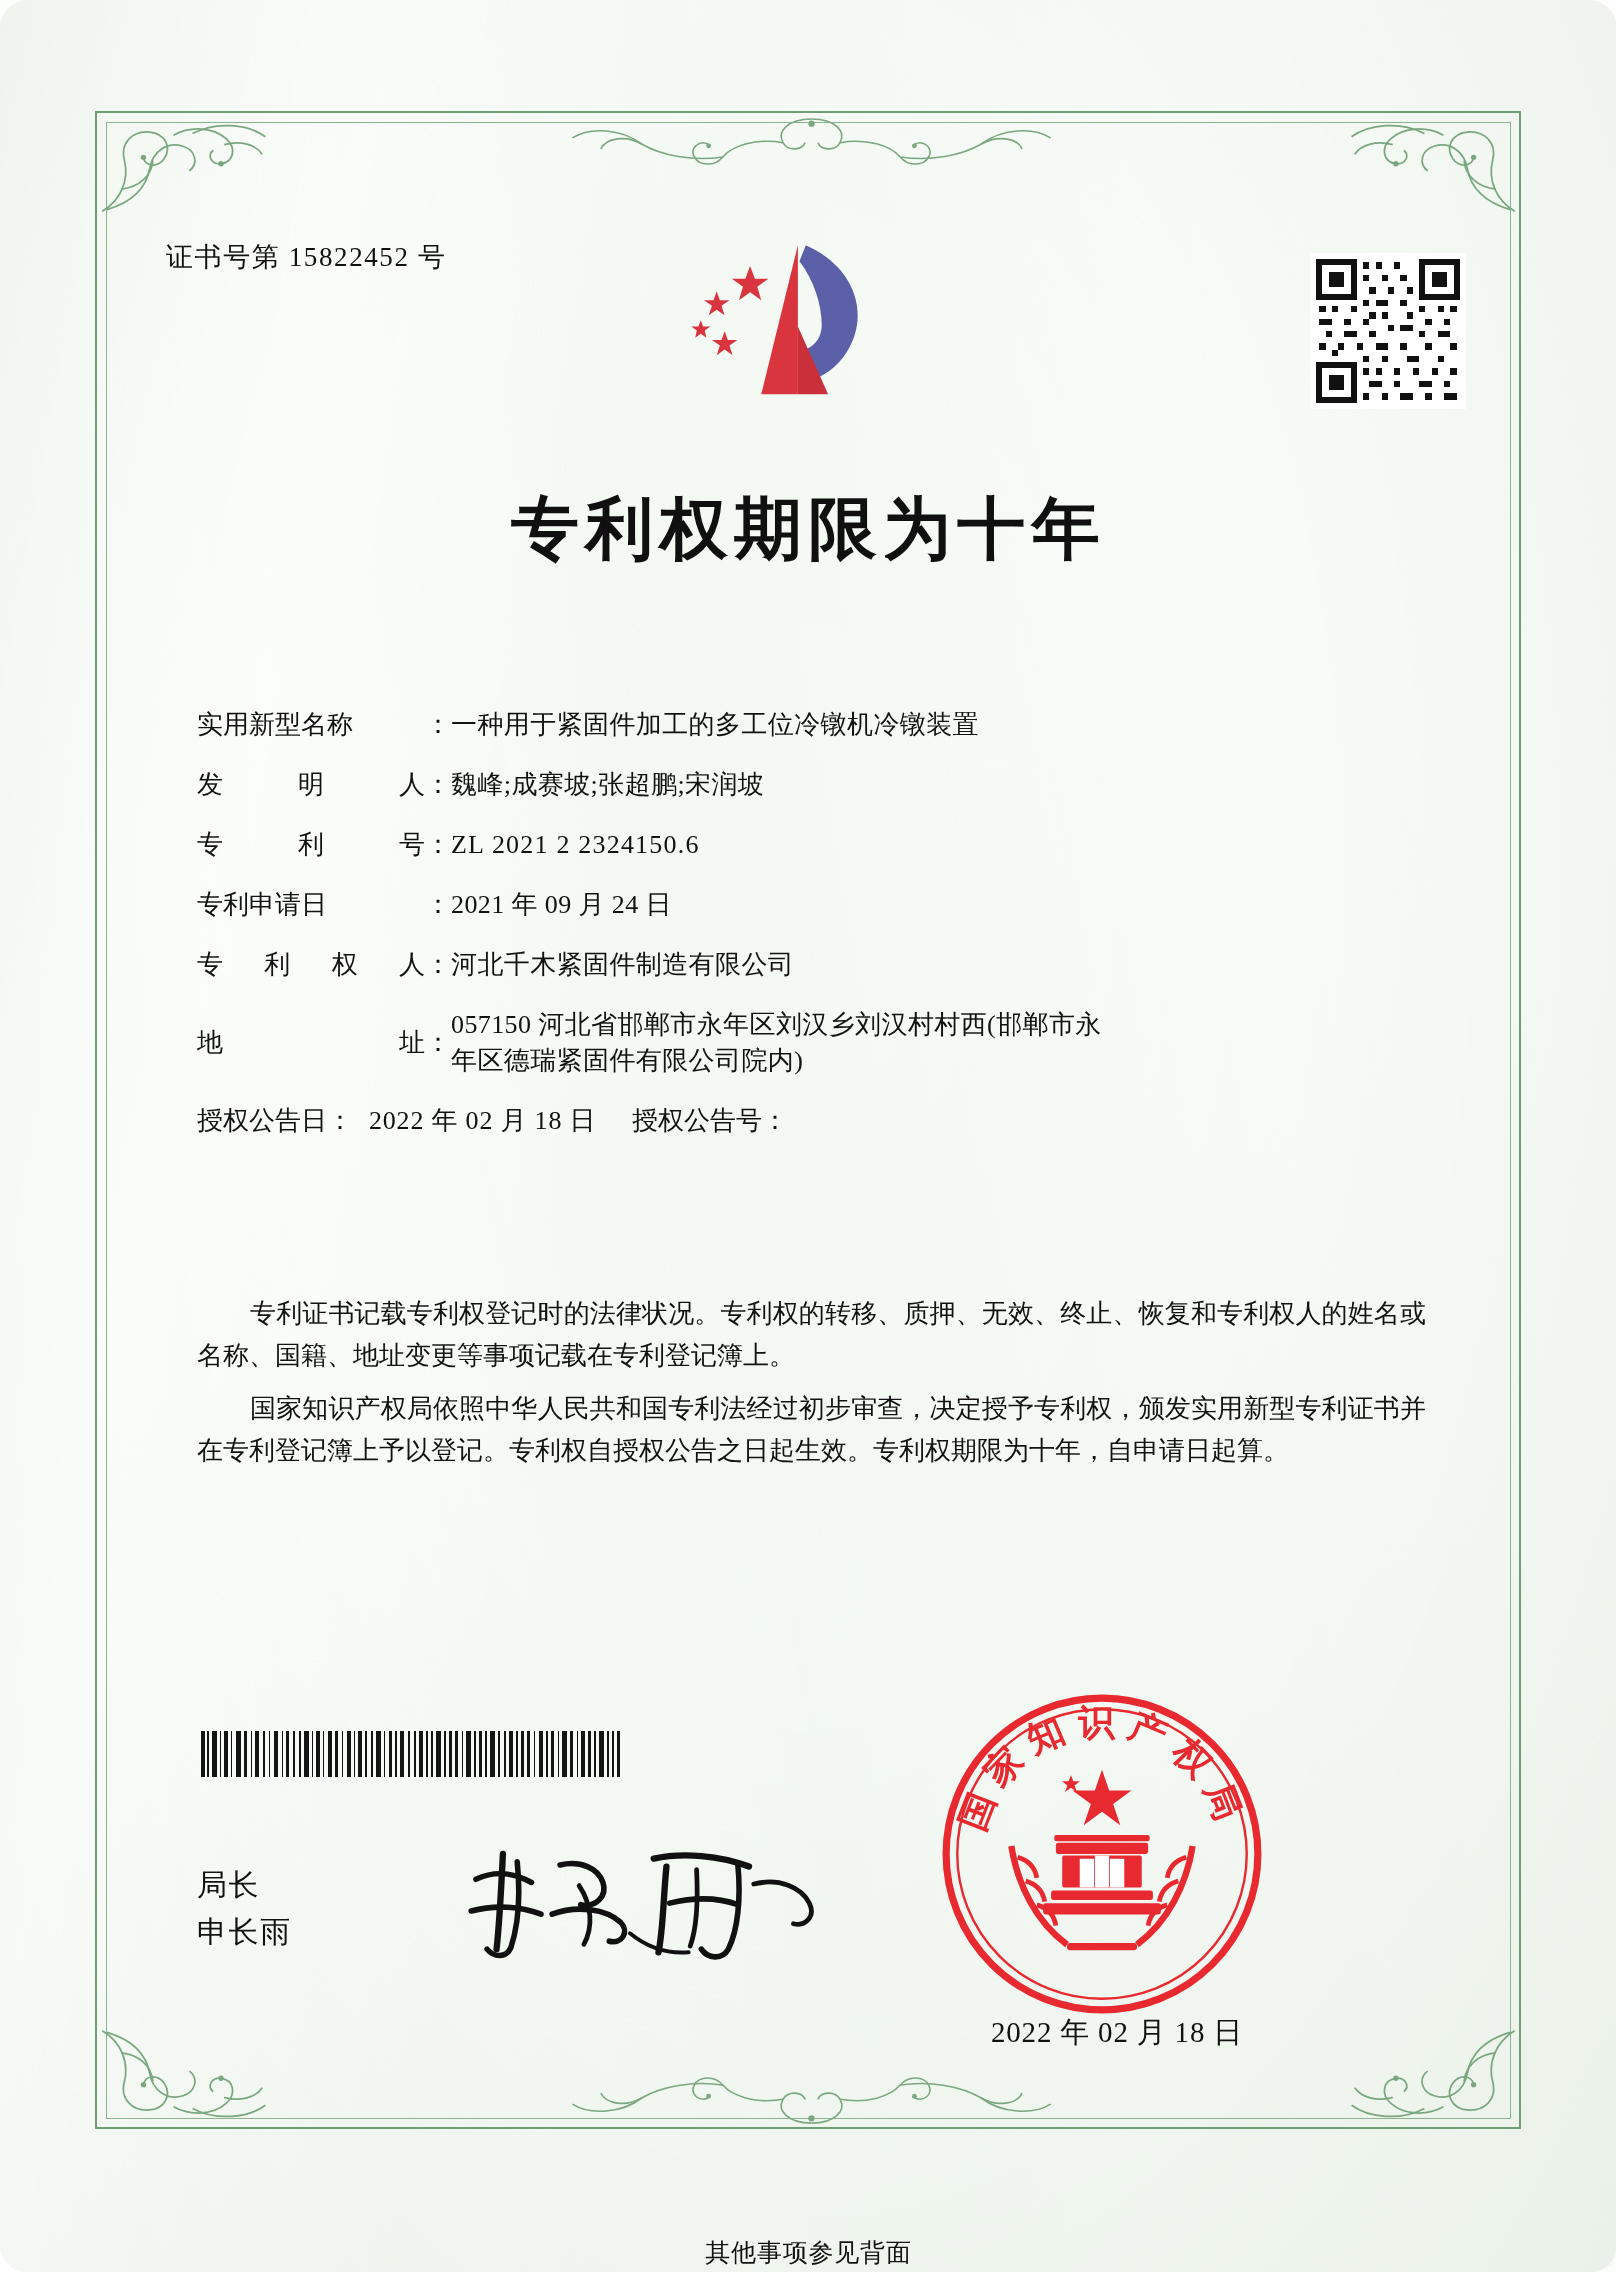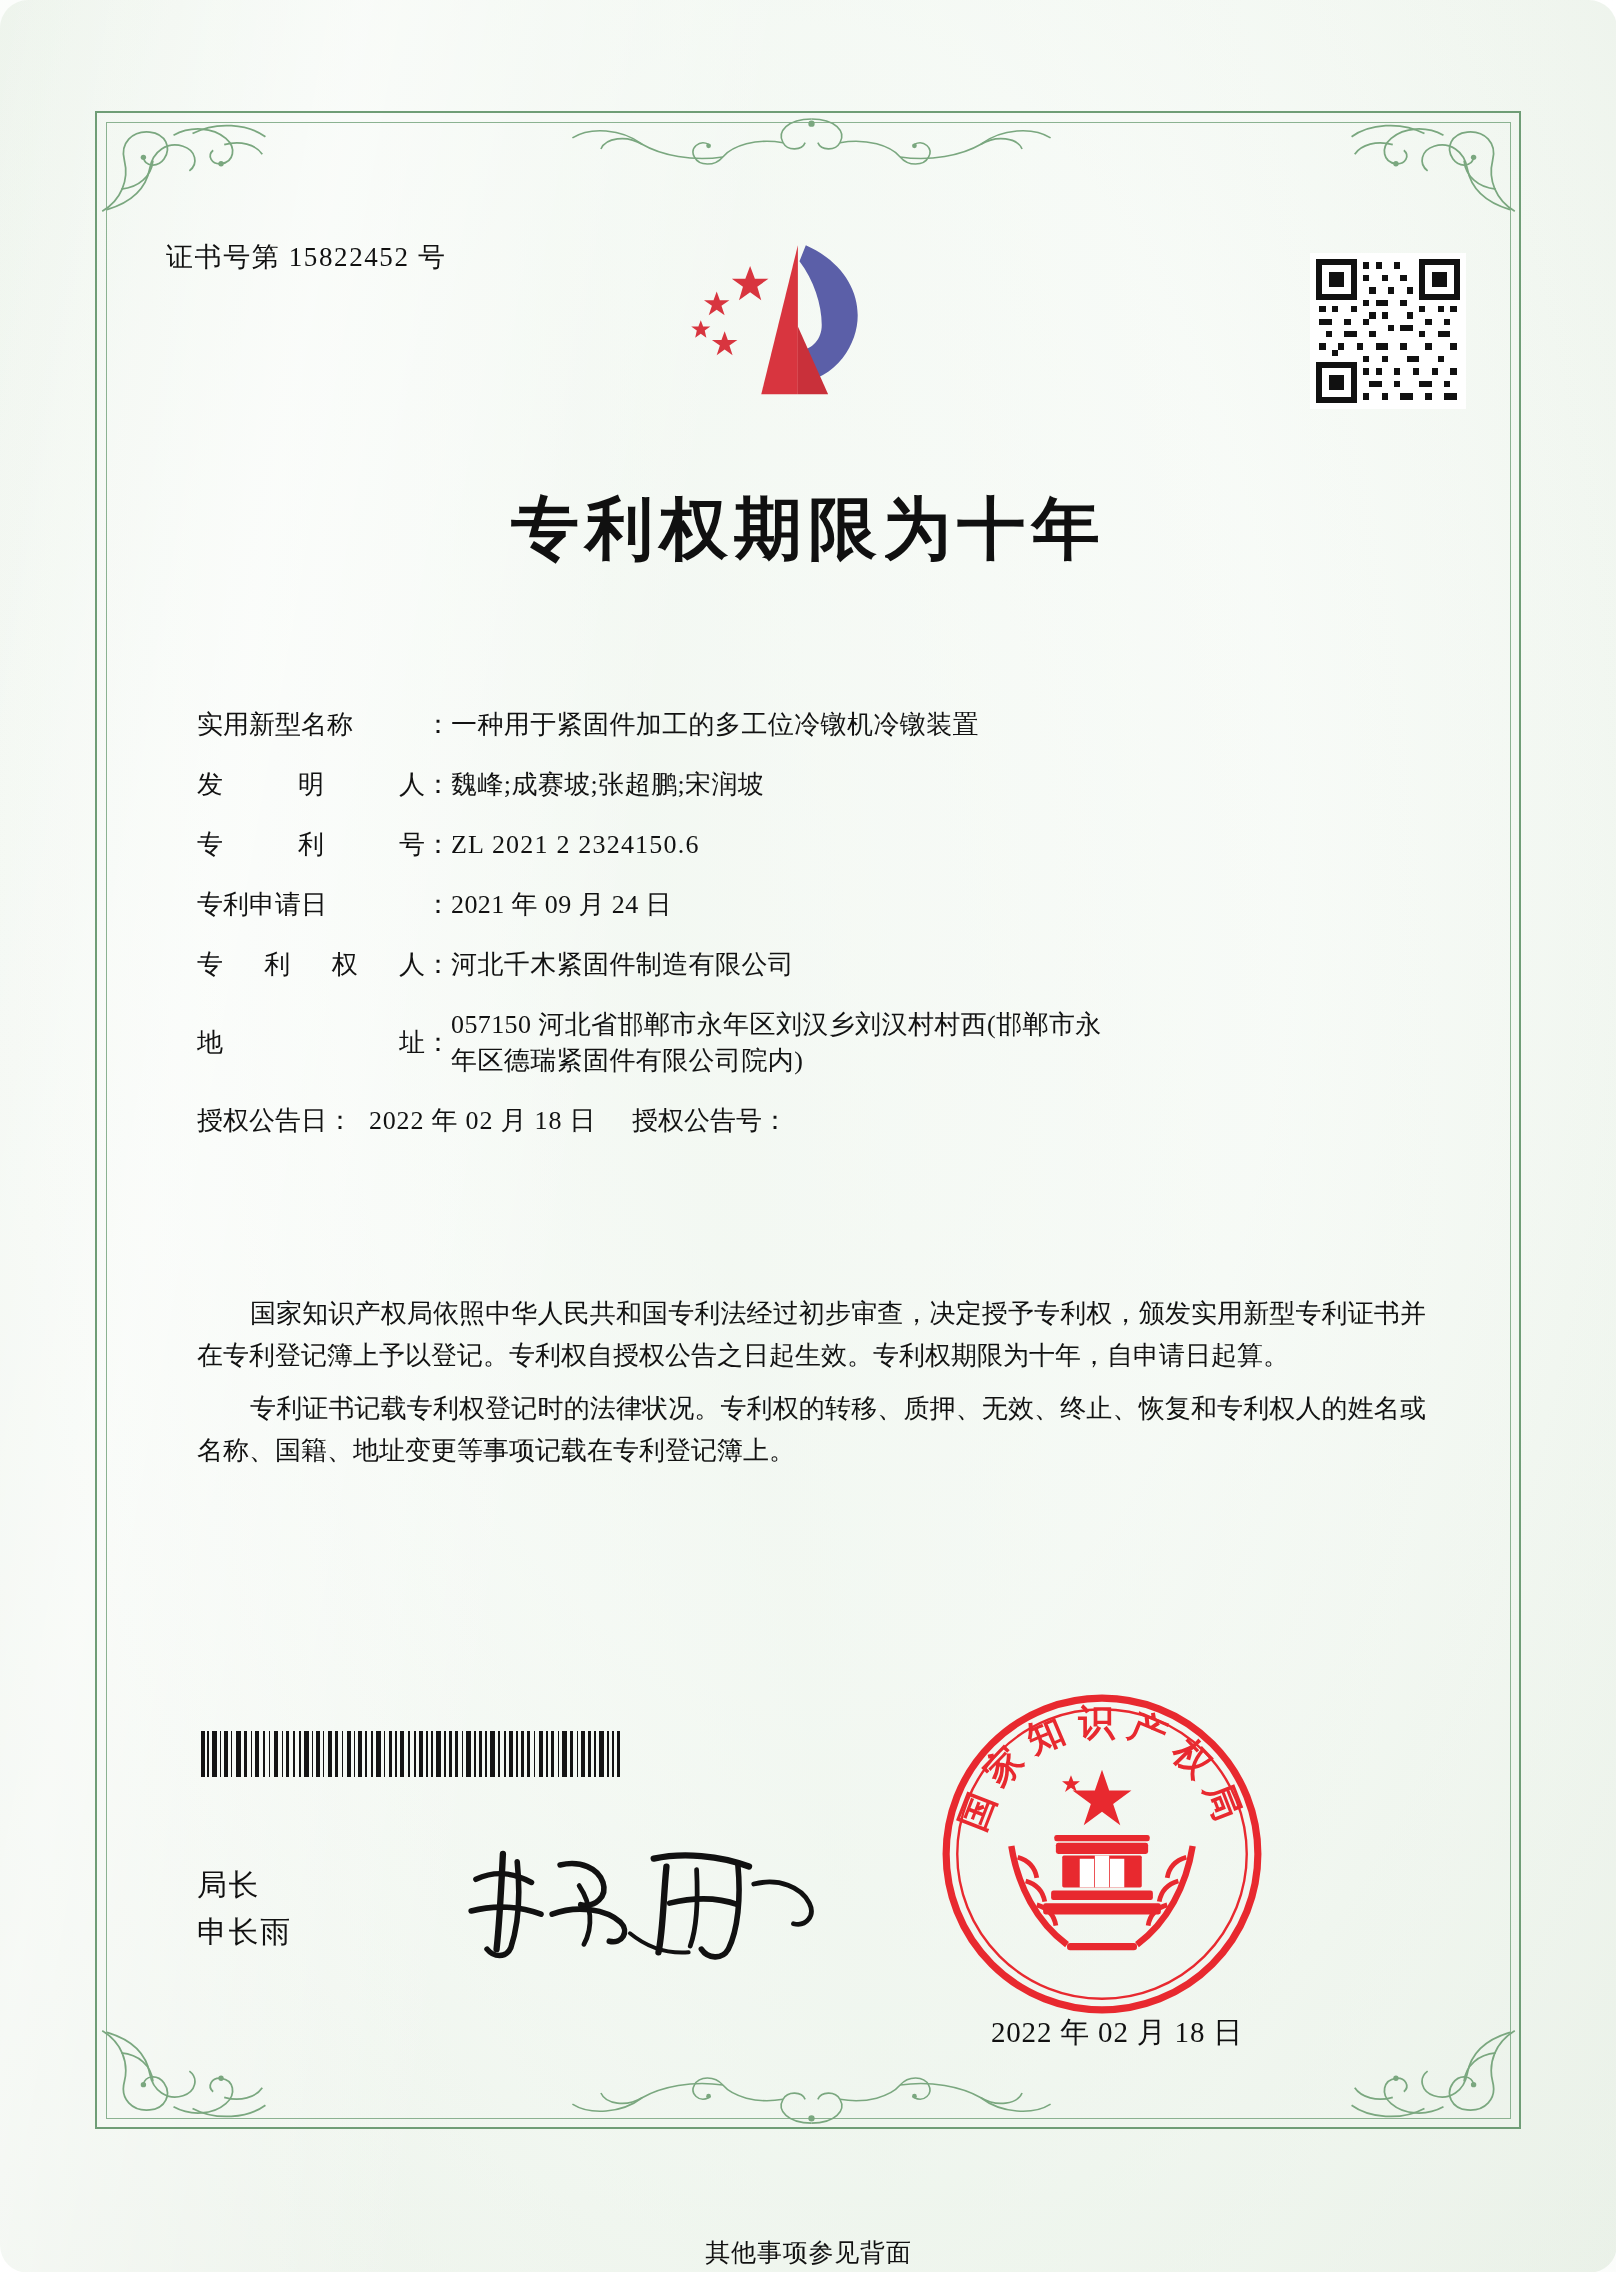--- a/index.html
+++ b/index.html
@@ -493,22 +493,22 @@
 
     <div class="grant-row">
       <div class="g1-label"><span>授权公告日</span>：</div>
       <div class="g1-value">2022 年 02 月 18 日</div>
       <div class="g2-label"><span>授权公告号</span>：</div>
     </div>
 
   </div>
 
   <div class="paras">
+    <p>专利证书记载专利权登记时的法律状况。专利权的转移、质押、无效、终止、恢复和专利权人的姓名或名称、国籍、地址变更等事项记载在专利登记簿上。</p>
     <p>国家知识产权局依照中华人民共和国专利法经过初步审查，决定授予专利权，颁发实用新型专利证书并在专利登记簿上予以登记。专利权自授权公告之日起生效。专利权期限为十年，自申请日起算。</p>
-    <p>专利证书记载专利权登记时的法律状况。专利权的转移、质押、无效、终止、恢复和专利权人的姓名或名称、国籍、地址变更等事项记载在专利登记簿上。</p>
   </div>
 
   <div class="barcode">
     <svg viewBox="0 0 540 58" shape-rendering="crispEdges">
       <rect width="540" height="58" fill="rgba(255,255,255,0)"></rect>
       <g fill="#141414">
         <rect x="2" y="0" width="4" height="58"></rect>
           <rect x="9" y="0" width="2" height="58"></rect>
         <rect x="15" y="0" width="6" height="58"></rect>
           <rect x="25" y="0" width="2" height="58"></rect>

